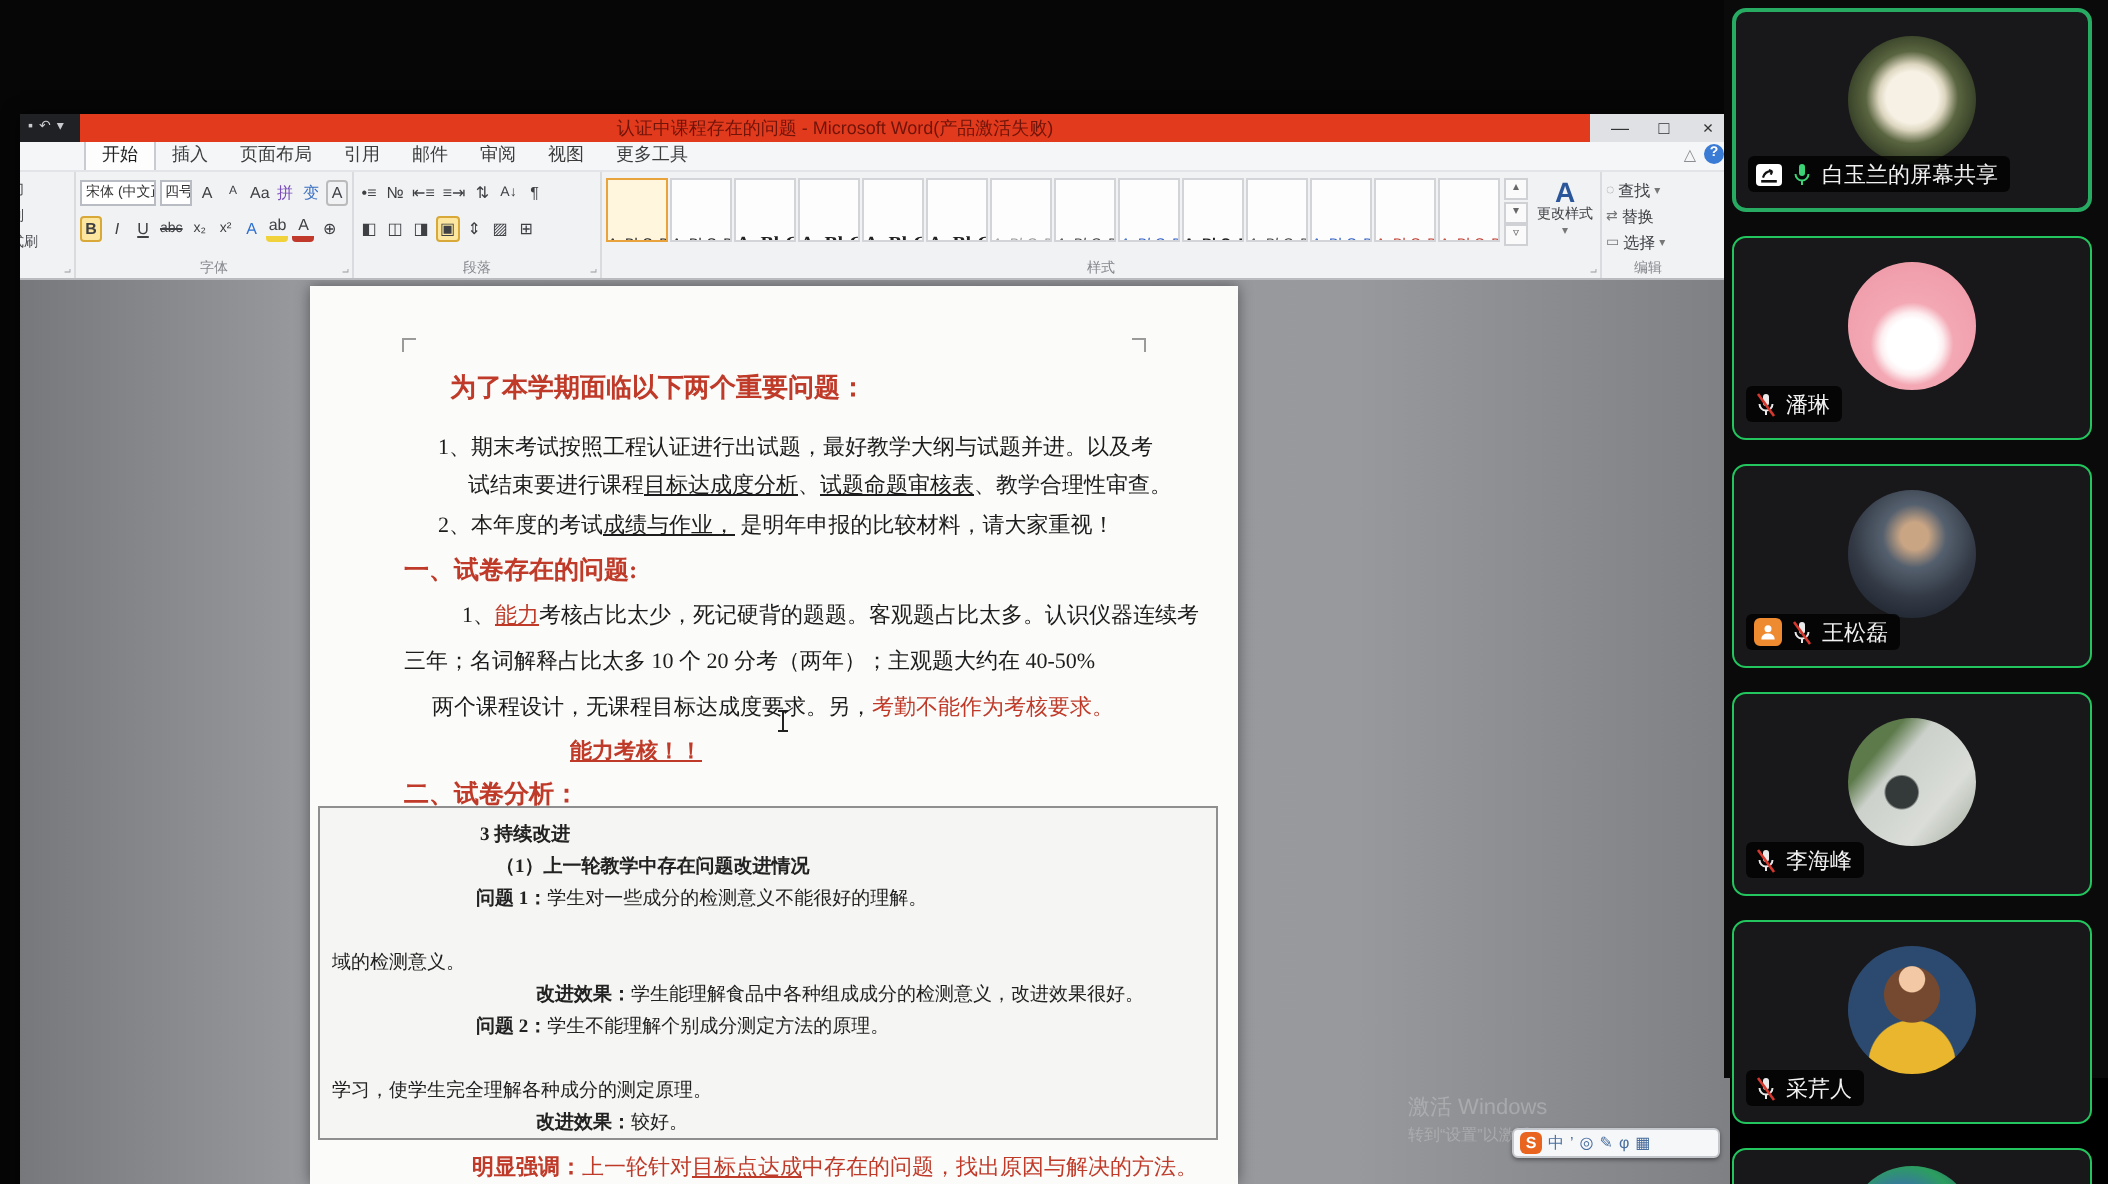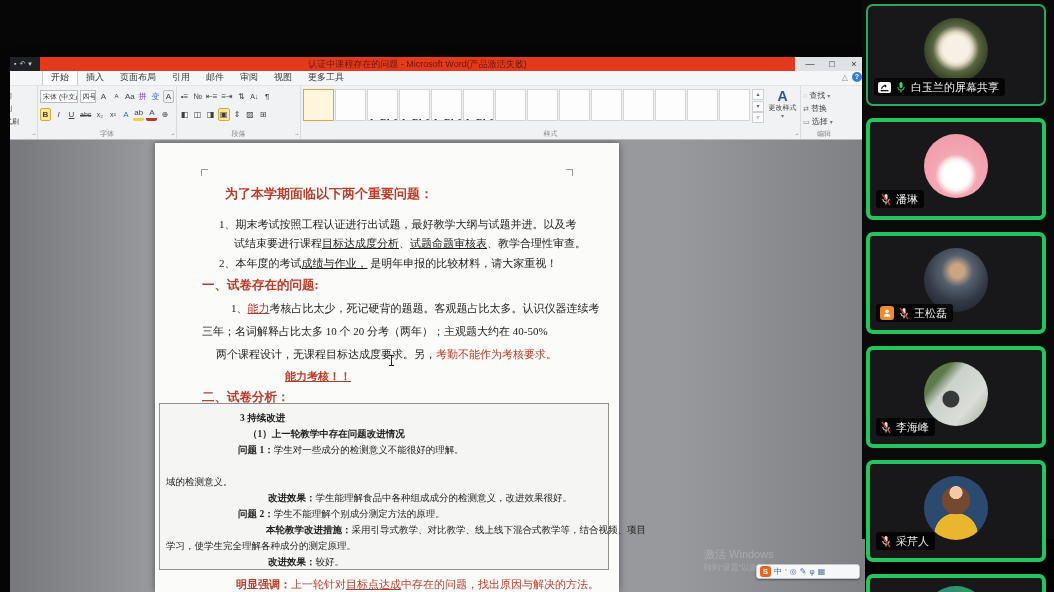--- a/index.html
+++ b/index.html
@@ -78,21 +78,21 @@
   .ibeam:after{bottom:0;}
   .watermark{position:absolute;left:694px;top:408px;color:#c9c9c9;opacity:.45;font-size:11px;line-height:13px;}
   .watermark .w2{font-size:8px;}
   .imebar{position:absolute;left:746px;top:424px;width:104px;height:15px;background:#f6f7f9;border:1px solid #c5c8cc;
           border-radius:3px;display:flex;align-items:center;gap:3px;padding:0 3px;box-shadow:0 1px 2px rgba(0,0,0,.4);}
   .imelogo{width:11px;height:11px;background:#e8641f;border-radius:3px;color:#fff;font-size:8px;font-weight:bold;
            text-align:center;line-height:11px;}
   .imebtn{font-size:8px;color:#4a6f9e;line-height:13px;}
   
   .sidebar{position:absolute;left:862px;top:0;width:192px;height:539px;background:#0a0a0a;}
-  .tile{position:absolute;left:4px;width:180px;height:102px;background:#18181a;border:4px solid #22c55e;border-radius:7px;overflow:hidden;}
+  .tile{position:absolute;left:4px;width:180px;height:102px;background:#18181a;border:1px solid #22c55e;border-radius:7px;overflow:hidden;}
   .tile.sharing{border:2px solid #27ab62;}
   .avatar{position:absolute;left:50%;top:12px;transform:translateX(-50%);width:64px;height:64px;border-radius:50%;}
   .av1{background:radial-gradient(circle at 50% 48%, #f6f1e4 0 28%, #dcd5bf 36%, #5a6540 50%, #2b341f 78%);}
   .av2{background:radial-gradient(circle at 50% 64%, #ffffff 0 24%, #fdeef0 30%, #f3a8b4 40%, #ee96a4 100%);}
   .av3{background:radial-gradient(circle at 52% 36%, #c9a584 0 13%, #55606e 30%, #333a46 58%, #202731 82%);}
   .av4{background:radial-gradient(circle at 42% 58%, #34393a 0 15%, rgba(0,0,0,0) 17%),
        linear-gradient(130deg,#5d7a4b 0 24%, #ccd1cb 38%, #daddd8 70%, #9fa899 100%);}
   .av5{background:radial-gradient(circle at 50% 26%, #f2c9a4 0 11%, rgba(0,0,0,0) 12%),
        radial-gradient(circle at 50% 38%, #74492f 0 27%, rgba(0,0,0,0) 28%),
        radial-gradient(circle at 50% 92%, #eab62e 0 32%, rgba(0,0,0,0) 33%),
@@ -319,21 +319,20 @@
 
           <div class="ln h23 red b" style="left:47px;top:247px;">二、试卷分析：</div>
 
           <div class="docbox">
             <div class="bl b" style="left:80px;top:8px;">3 持续改进</div>
             <div class="bl b" style="left:88px;top:24px;">（1）上一轮教学中存在问题改进情况</div>
             <div class="bl" style="left:78px;top:40px;"><span class="b">问题 1：</span><span>学生对一些成分的检测意义不能很好的理解。</span></div>
             <div class="bl" style="left:6px;top:72px;">域的检测意义。</div>
             <div class="bl" style="left:108px;top:88px;"><span class="b">改进效果：</span><span>学生能理解食品中各种组成成分的检测意义，改进效果很好。</span></div>
             <div class="bl" style="left:78px;top:104px;"><span class="b">问题 2：</span><span>学生不能理解个别成分测定方法的原理。</span></div>
-            <div class="bl" style="left:106px;top:120px;"><span class="b">本轮教学改进措施：</span><span>采用引导式教学、对比教学、线上线下混合式教学等，结合视频、项目</span></div>
             <div class="bl" style="left:6px;top:136px;">学习，使学生完全理解各种成分的测定原理。</div>
             <div class="bl" style="left:108px;top:152px;"><span class="b">改进效果：</span><span>较好。</span></div>
           </div>
 
           <div class="ln red" style="left:81px;top:434px;"><span class="b">明显强调：</span><span>上一轮针对</span><span class="u">目标点达成</span><span>中存在的问题，找出原因与解决的方法。</span></div>
 
           <div class="ibeam" style="left:236px;top:212px;"></div>
         </div>
 
         <div class="watermark">

